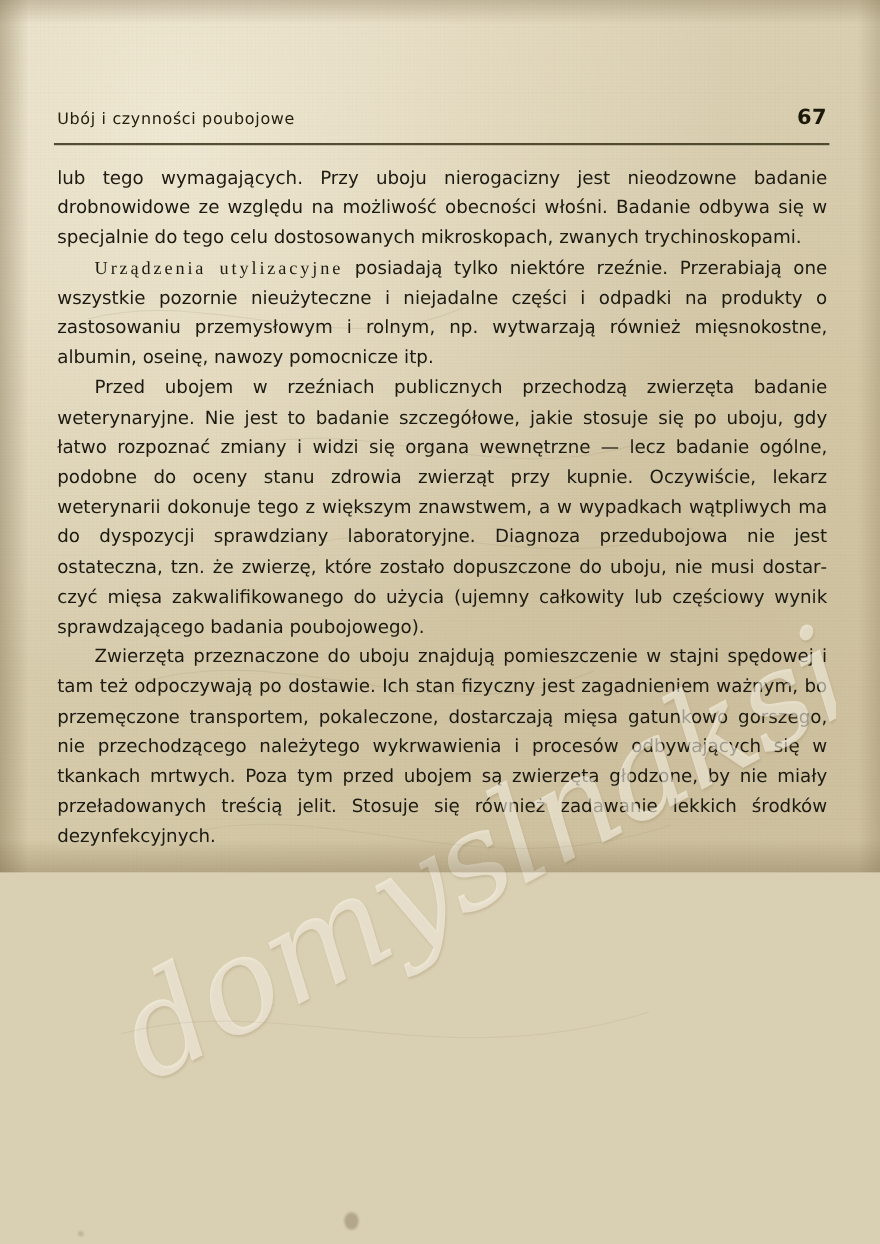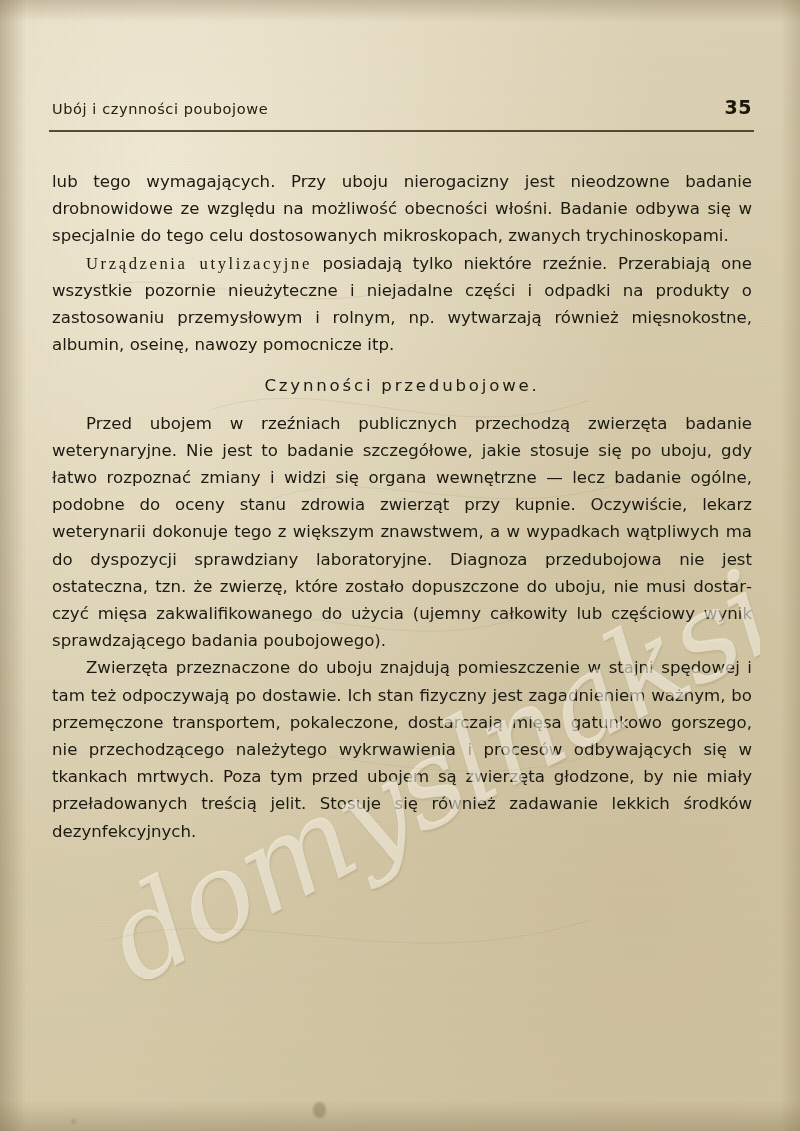--- a/index.html
+++ b/index.html
@@ -10,21 +10,21 @@
     width: 800px;
     height: 1131px;
     background: #d9cfb2;
     font-family: "DejaVu Sans", sans-serif;
     overflow: hidden;
   }
 
   .page {
     position: relative;
     width: 800px;
-    height: 1131px;
+    height: 793px;
     background:
       radial-gradient(ellipse at 20% 15%, rgba(255,250,235,0.55) 0%, rgba(255,250,235,0) 55%),
       radial-gradient(ellipse at 80% 80%, rgba(196,180,145,0.45) 0%, rgba(196,180,145,0) 60%),
       linear-gradient(160deg, #ded4b8 0%, #d8cdae 40%, #d2c6a4 100%);
     box-sizing: border-box;
   }
 
   
   .grain {
     position: absolute;
@@ -96,21 +96,21 @@
     height: 2px;
     background: #3a3219;
     opacity: 0.85;
   }
 
   
   .body {
     position: absolute;
     left: 52px;
     right: 48px;
-    top: 168px;
+    top: 148px;
     color: #1c1a11;
     font-size: 16.6px;
     line-height: 27.2px;
     text-align: justify;
     text-justify: inter-word;
     font-family: "DejaVu Sans", sans-serif;
   }
   .body p {
     margin: 0;
   }
@@ -171,28 +171,27 @@
 </style>
 </head>
 <body>
 
 <div class="page">
 
   <div class="grain"></div>
 
   <div class="header-row">
     <div class="header-title">Ubój i czynności poubojowe</div>
-    <div class="header-pageno">35</div>
+    <div class="header-pageno">67</div>
   </div>
   <div class="header-rule"></div>
 
   <div class="body">
     <p>lub tego wymagających. Przy uboju nierogacizny jest nie­odzowne badanie drobnowidowe ze względu na możliwość obecności włośni. Badanie odbywa się w specjalnie do tego celu dostosowanych mikroskopach, zwanych trychinoskopami.</p>
     <p class="indent"><span class="spaced">Urządzenia utylizacyjne</span><span> posiadają tylko nie­które rzeźnie. Przerabiają one wszystkie pozornie nieużyte­czne i niejadalne części i odpadki na produkty o zastosowaniu przemysłowym i rolnym, np. wytwarzają również mięsno­kostne, albumin, oseinę, nawozy pomocnicze itp.</span></p>
-    <p class="section-heading">Czynności przedubojowe.</p>
     <p class="indent">Przed ubojem w rzeźniach publicznych przechodzą zwie­rzęta badanie weterynaryjne. Nie jest to badanie szczegółowe, jakie stosuje się po uboju, gdy łatwo rozpoznać zmiany i widzi się organa wewnętrzne — lecz badanie ogólne, podobne do oceny stanu zdrowia zwierząt przy kupnie. Oczywiście, lekarz weterynarii dokonuje tego z większym znawstwem, a w wy­padkach wątpliwych ma do dyspozycji sprawdziany laborato­ryjne. Diagnoza przedubojowa nie jest ostateczna, tzn. że zwierzę, które zostało dopuszczone do uboju, nie musi dostar­czyć mięsa zakwalifikowanego do użycia (ujemny całkowity lub częściowy wynik sprawdzającego badania poubojowego).</p>
     <p class="indent">Zwierzęta przeznaczone do uboju znajdują pomieszczenie w stajni spędowej i tam też odpoczywają po dostawie. Ich stan fizyczny jest zagadnieniem ważnym, bo przemęczone transportem, pokaleczone, dostarczają mięsa gatunkowo gor­szego, nie przechodzącego należytego wykrwawienia i proce­sów odbywających się w tkankach mrtwych. Poza tym przed ubojem są zwierzęta głodzone, by nie miały przeładowanych treścią jelit. Stosuje się również zadawanie lekkich środków dezynfekcyjnych.</p>
   </div>
 
   <div class="watermark">
     <span>domyslnaksiazka.pl</span>
   </div>
 
   <svg class="scribble" style="left:70px; top:250px; width:660px; height:300px;" viewBox="0 0 660 300">
     <path d="M10 40 C 120 10, 240 80, 350 30" stroke="#5a4a28" stroke-width="1" fill="none" opacity="0.35"></path>

